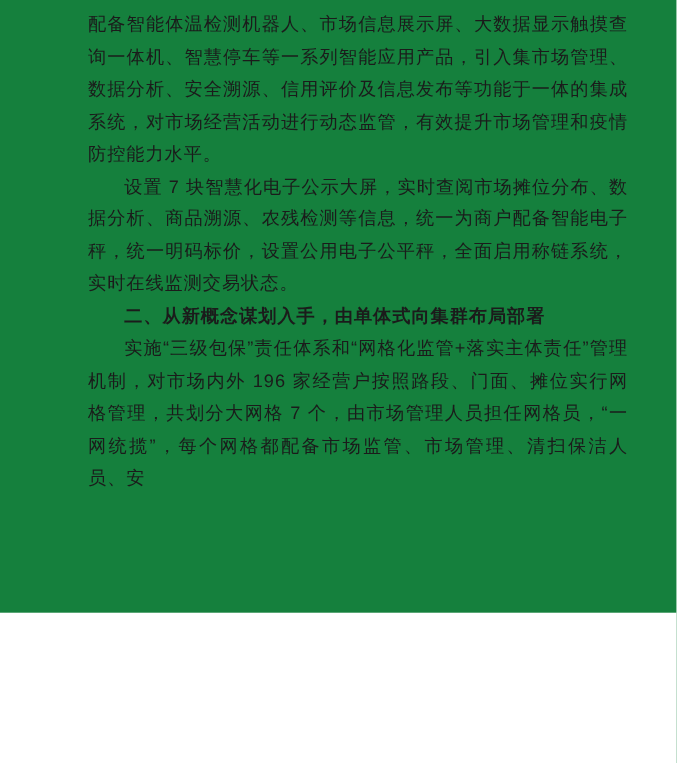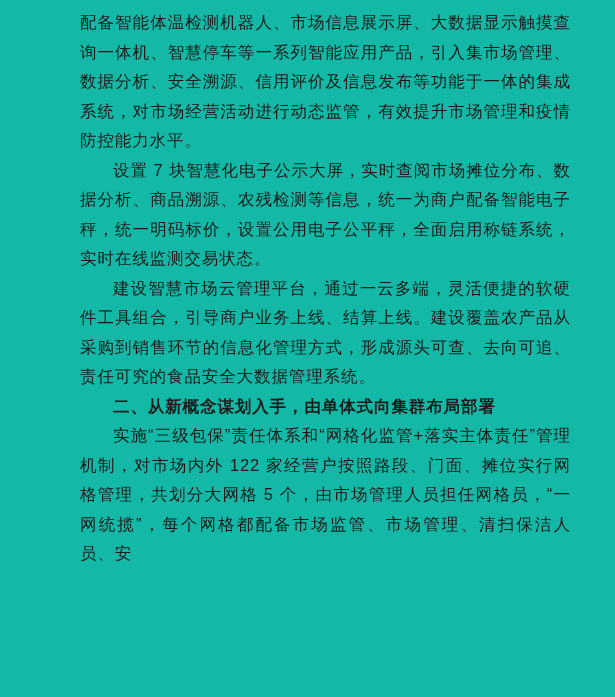--- a/index.html
+++ b/index.html
@@ -8,23 +8,23 @@
     background: #ffffff;
   }
   body {
     width: 615px;
     height: 697px;
     overflow: hidden;
   }
   .page {
     box-sizing: border-box;
     width: 615px;
-    height: 697px;
+    height: 557px;
     padding: 8px 44px 0 80px;
-    background: #14b8a6;
+    background: #15803d;
   }
   .para {
     margin: 0;
     font-family: "Liberation Sans", sans-serif;
     font-size: 16.5px;
     line-height: 29.5px;
     letter-spacing: 0.9px;
     color: #1b1b1b;
     text-align: justify;
     text-indent: 2em;
@@ -36,16 +36,15 @@
   .para.heading {
     font-weight: bold;
   }
 </style>
 </head>
 <body>
 
 <main class="page">
   <p class="para continuation">配备智能体温检测机器人、市场信息展示屏、大数据显示触摸查询一体机、智慧停车等一系列智能应用产品，引入集市场管理、数据分析、安全溯源、信用评价及信息发布等功能于一体的集成系统，对市场经营活动进行动态监管，有效提升市场管理和疫情防控能力水平。</p>
   <p class="para">设置 7 块智慧化电子公示大屏，实时查阅市场摊位分布、数据分析、商品溯源、农残检测等信息，统一为商户配备智能电子秤，统一明码标价，设置公用电子公平秤，全面启用称链系统，实时在线监测交易状态。</p>
-  <p class="para">建设智慧市场云管理平台，通过一云多端，灵活便捷的软硬件工具组合，引导商户业务上线、结算上线。建设覆盖农产品从采购到销售环节的信息化管理方式，形成源头可查、去向可追、责任可究的食品安全大数据管理系统。</p>
   <h2 class="para heading">二、从新概念谋划入手，由单体式向集群布局部署</h2>
-  <p class="para">实施“三级包保”责任体系和“网格化监管+落实主体责任”管理机制，对市场内外 122 家经营户按照路段、门面、摊位实行网格管理，共划分大网格 5 个，由市场管理人员担任网格员，“一网统揽”，每个网格都配备市场监管、市场管理、清扫保洁人员、安</p>
+  <p class="para">实施“三级包保”责任体系和“网格化监管+落实主体责任”管理机制，对市场内外 196 家经营户按照路段、门面、摊位实行网格管理，共划分大网格 7 个，由市场管理人员担任网格员，“一网统揽”，每个网格都配备市场监管、市场管理、清扫保洁人员、安</p>
 </main>
 
 </body></html>

